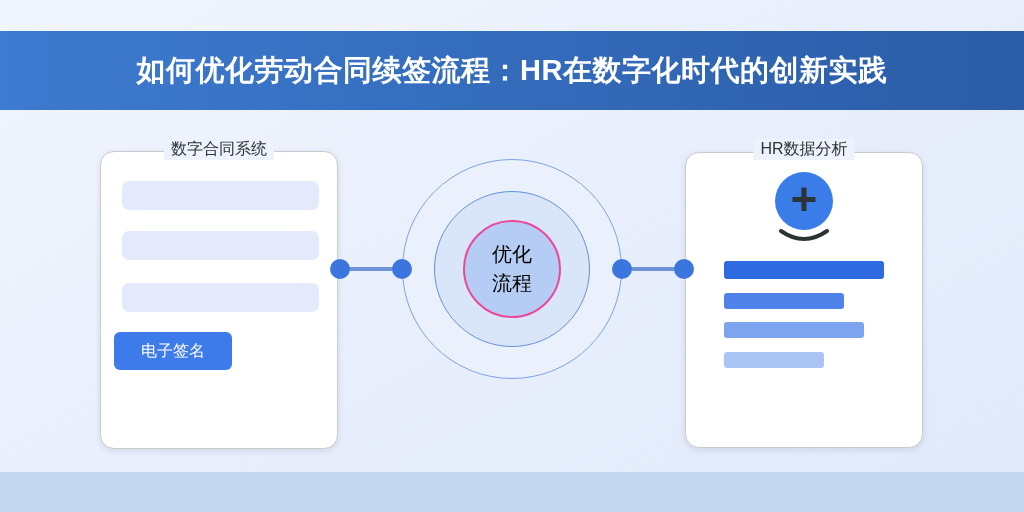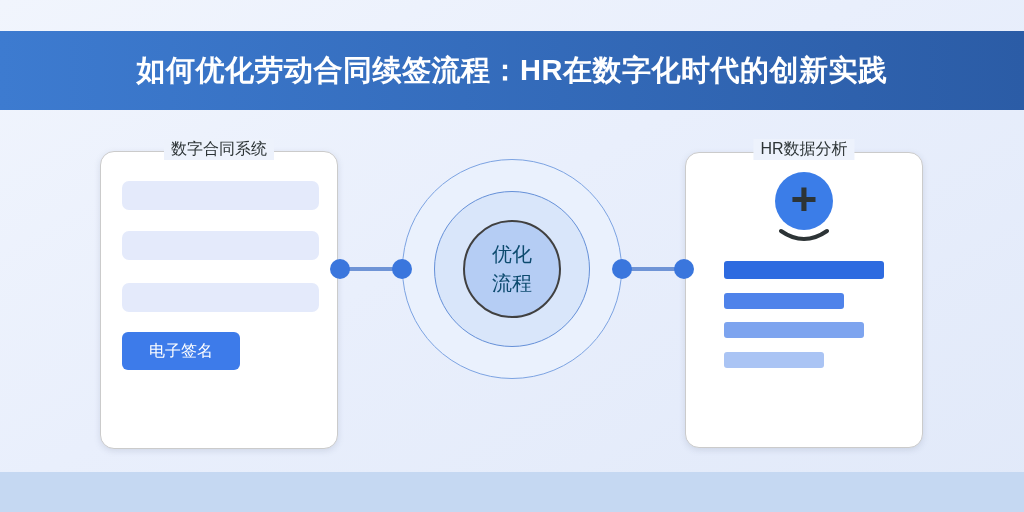--- a/index.html
+++ b/index.html
@@ -48,44 +48,44 @@
   
   .ph-bar {
     position: absolute; left: 21px;
     width: 197px; height: 29px;
     border-radius: 7px; background: #e4eafb;
   }
   .ph-bar-1 { top: 29px; }
   .ph-bar-2 { top: 79px; }
   .ph-bar-3 { top: 131px; }
   .sign-btn {
-    position: absolute; left: 21px; top: 180px;
+    position: absolute; left: 13px; top: 180px;
     width: 118px; height: 38px;
     border: none; border-radius: 6px;
     background: #3d7bea; color: #ffffff;
     font-size: 16px; font-family: inherit;
     cursor: pointer;
   }
 
   
   .circle { position: absolute; border-radius: 50%; }
   .circle-outer {
     left: 402px; top: 159px; width: 220px; height: 220px;
     background: #eaf1fd; border: 1.5px solid #7ca3e2;
   }
   .circle-middle {
     left: 434px; top: 191px; width: 156px; height: 156px;
     background: #d9e6fa; border: 1.5px solid #6590d8;
   }
   .circle-inner {
     left: 463px; top: 220px; width: 98px; height: 98px;
-    background: #b5cdf4; border: 2px solid #404040;
+    background: #b5cdf4; border: 2px solid #ec4899;
     display: flex; flex-direction: column;
     align-items: center; justify-content: center;
-    font-size: 20px; line-height: 29px; color: #0c4a6e;
+    font-size: 20px; line-height: 29px; color: #000000;
     z-index: 2;
   }
 
   
   .plus-circle {
     position: absolute; left: 89px; top: 19px;
     width: 58px; height: 58px; border-radius: 50%;
     background: #3b7de8;
     display: flex; align-items: center; justify-content: center;
     cursor: pointer;

